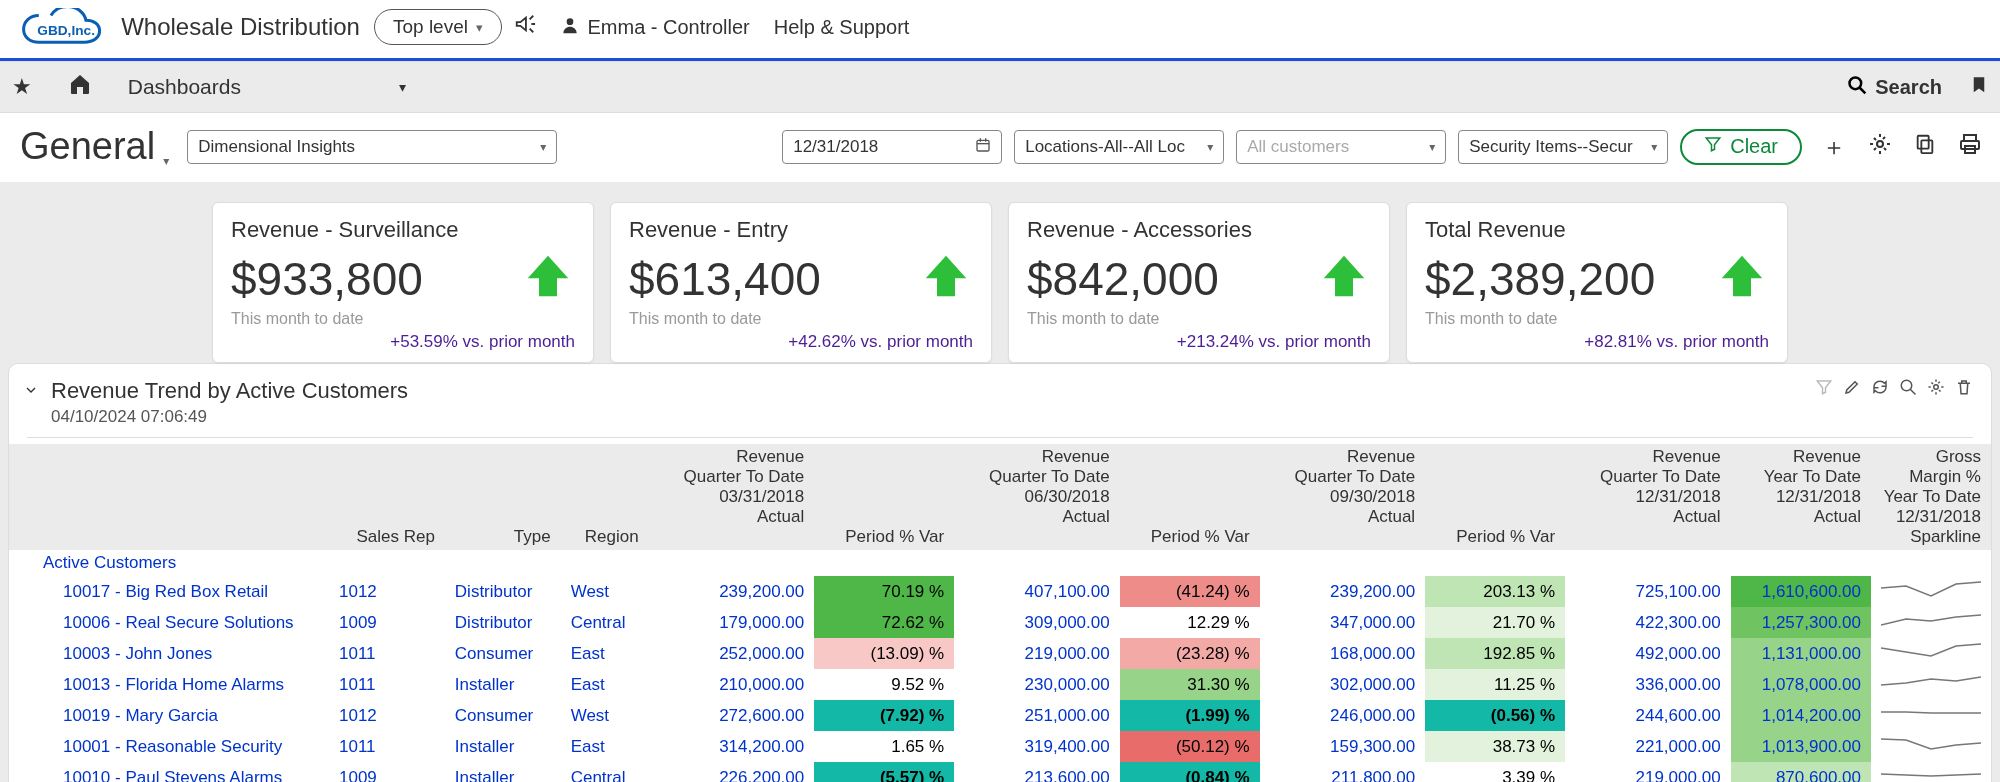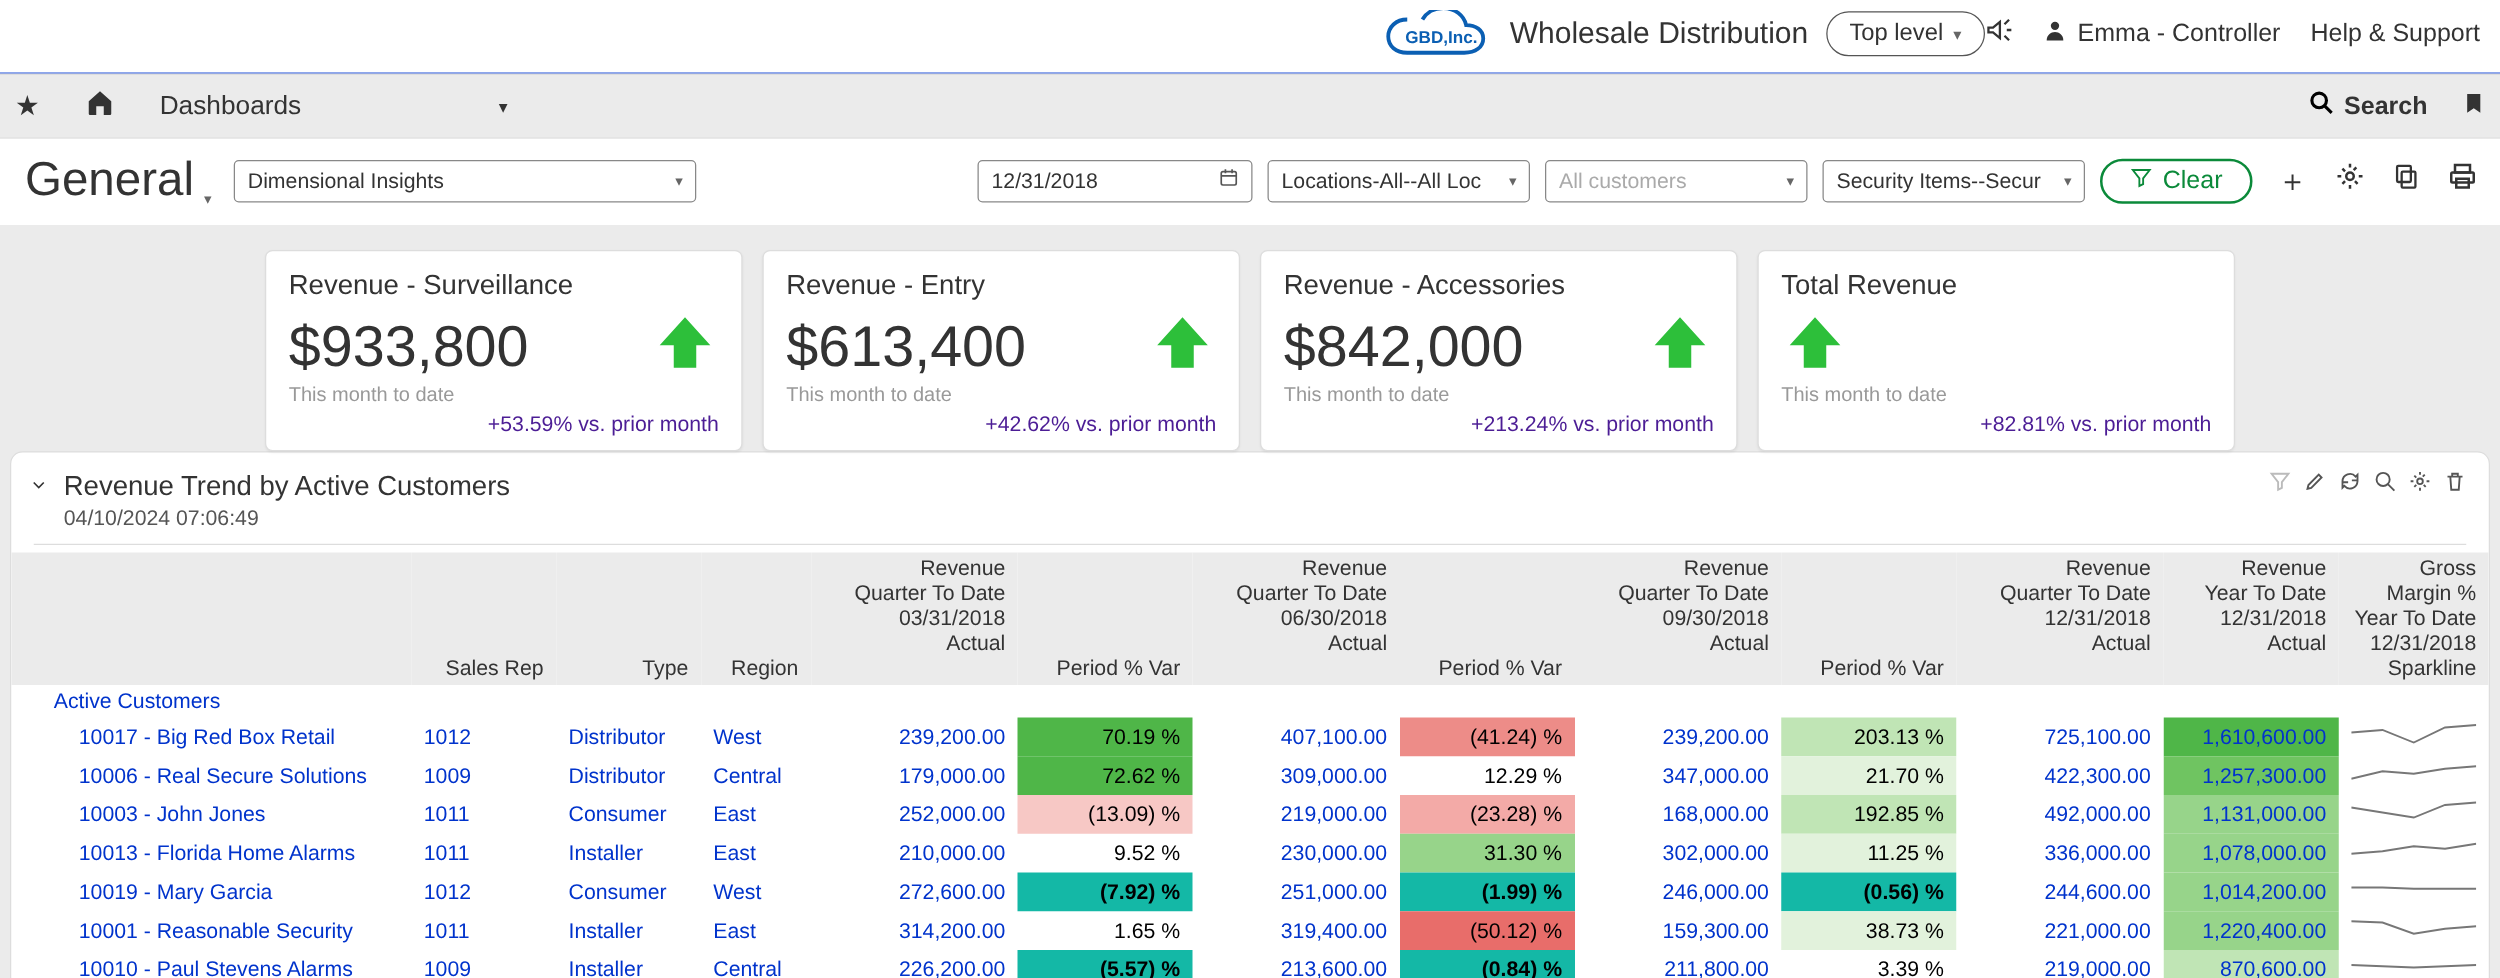--- a/index.html
+++ b/index.html
@@ -1,17 +1,17 @@
 <!DOCTYPE html>
 <html><head>
 <meta charset="utf-8">
 <style>
 * { box-sizing: border-box; margin: 0; padding: 0; }
 body { font-family: Arial, Helvetica, sans-serif; color: #333; background: #fff; font-size: 17px; }
-.topbar { display: flex; align-items: center; justify-content: flex-end; padding: 8px 16px 12px 16px; border-bottom: 1px solid #1d4ed8; }
+.topbar { display: flex; align-items: center; justify-content: flex-start; padding: 8px 16px 12px 16px; border-bottom: 3px solid #1d4ed8; gap: 12px; }
 .topbar-left { display: flex; align-items: center; gap: 14px; }
 .logo { display: flex; align-items: center; }
 .logo svg { height: 38px; }
 .app-title { font-size: 24px; color: #333; }
 .top-level { border: 1px solid #555; border-radius: 20px; padding: 6px 18px; display: flex; align-items: center; gap: 8px; font-size: 19px; cursor: pointer; }
 .topbar-right { display: flex; align-items: center; gap: 24px; font-size: 20px; }
 .top-icon { cursor: pointer; font-size: 22px; }
 .navbar { background: #ebebeb; display: flex; align-items: center; justify-content: space-between; padding: 10px 12px; border-top: 1px solid #ddd; border-bottom: 1px solid #ddd; }
 .navbar-left { display: flex; align-items: center; gap: 36px; }
 .nav-icon { font-size: 22px; cursor: pointer; }
@@ -248,20 +248,21 @@
               <path d="M12 3l9 10h-5v8h-8v-8H3l9-10z"></path>
             </svg>
       </div>
     </div>
     <div class="card-sub">This month to date</div>
     <div class="card-foot">+213.24% vs. prior month</div>
       </div>
       <div class="card">
     <div class="card-title">Total Revenue</div>
     <div class="card-value-row">
+      <div class="card-value">$2,389,200</div>
       <div class="arrow-up">
         <svg viewBox="0 0 24 24" fill="#2dbf3a">
               <path d="M12 3l9 10h-5v8h-8v-8H3l9-10z"></path>
             </svg>
       </div>
     </div>
     <div class="card-sub">This month to date</div>
     <div class="card-foot">+82.81% vs. prior month</div>
       </div>
     </div>
@@ -416,21 +417,21 @@
     <td class="link">1011</td>
     <td class="link">Installer</td>
     <td class="link">East</td>
     <td class="num">314,200.00</td>
     <td class="pct ">1.65 %</td>
     <td class="num">319,400.00</td>
     <td class="pct heat-r5">(50.12) %</td>
     <td class="num">159,300.00</td>
     <td class="pct heat-g1">38.73 %</td>
     <td class="num">221,000.00</td>
-    <td class="num heat-g3">1,220,400.00</td>
+    <td class="num heat-g3">1,013,900.00</td>
     <td class="spark"><svg viewBox="0 0 100 22">
                   <path d="M0 6 L25 7 L50 16 L75 12 L100 10" fill="none" stroke="#777" stroke-width="1.5"></path>
                 </svg></td>
             </tr>
             <tr>
     <td class="link indent">10010 - Paul Stevens Alarms</td>
     <td class="link">1009</td>
     <td class="link">Installer</td>
     <td class="link">Central</td>
     <td class="num">226,200.00</td>

